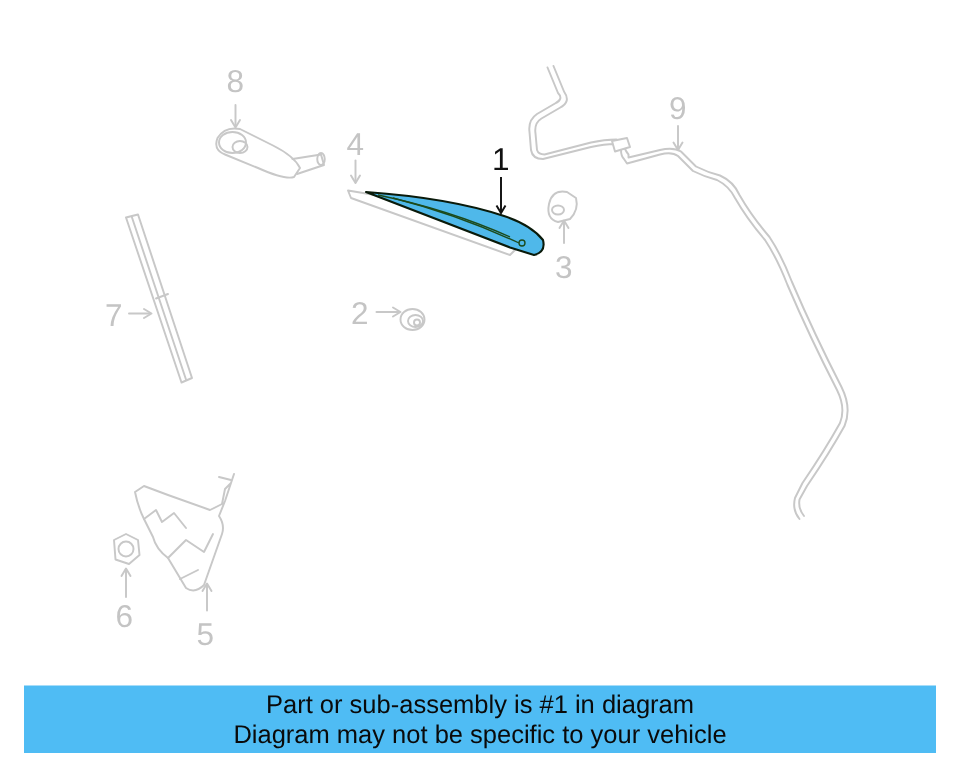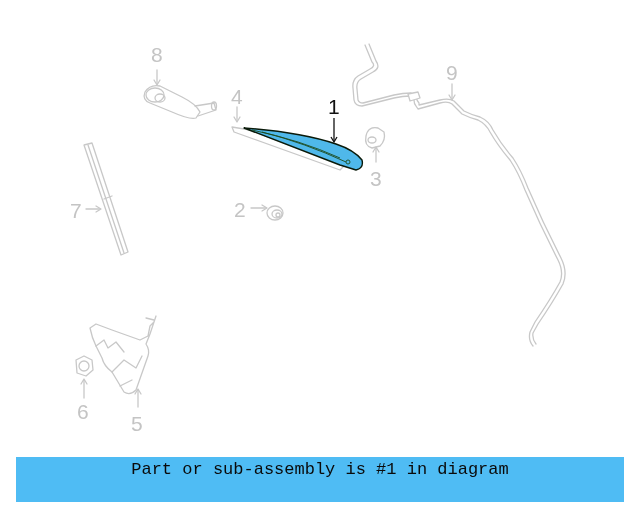--- a/index.html
+++ b/index.html
@@ -4,21 +4,21 @@
 <style>
   html, body { margin: 0; padding: 0; background: #ffffff; }
   body { width: 640px; height: 512px; position: relative; overflow: hidden;
          font-family: "Liberation Sans", sans-serif; }
   #diagram { position: absolute; left: 0; top: 0; width: 640px; height: 512px; }
   .callout { position: absolute; font-family: "Liberation Sans", sans-serif;
              font-size: 21px; color: #c4c4c4; line-height: 1; }
   .callout.active { color: #111111; }
   #banner { position: absolute; left: 16px; top: 457px; width: 608px; height: 45px;
             background: #4fbcf4; color: #0a0a0a; text-align: center;
-            font-family: Liberation Mono, monospace; font-size: 17px; line-height: 20px;
+            font-family: Liberation Sans, sans-serif; font-size: 17px; line-height: 20px;
             padding-top: 3px; box-sizing: border-box; }
 </style>
 </head>
 <body>
 
 <svg id="diagram" viewBox="0 0 640 512" xmlns="http://www.w3.org/2000/svg">
   <g fill="none" stroke="#c8c8c8" stroke-width="1.3" stroke-linecap="round" stroke-linejoin="round">
 
     <g>
       <path d="M365,45 L372,62 Q376,66 370,69 L358,76 Q352,80 353,88 L354,100 Q355,106 362,106 L394,98 Q403,96 410,96 L414,100 Q414,104 416,106 L418,109 L440,103 Q448,101 452,104 L462,114 Q470,118 478,120 Q486,124 490,132 Q498,146 510,160 Q518,172 525,190 Q540,225 558,260 Q564,272 560,282 Q550,300 535,322 L530,332 Q528,340 533,346"></path>
@@ -103,13 +103,14 @@
 <div class="callout" style="left:370px;top:168px;">3</div>
 <div class="callout" style="left:231px;top:86px;">4</div>
 <div class="callout" style="left:131px;top:413px;">5</div>
 <div class="callout" style="left:77px;top:401px;">6</div>
 <div class="callout" style="left:70px;top:200px;">7</div>
 <div class="callout" style="left:151px;top:44px;">8</div>
 <div class="callout" style="left:446px;top:62px;">9</div>
 
 <div id="banner">
   <div>Part or sub-assembly is #1 in diagram</div>
+  <div>Diagram may not be specific to your vehicle</div>
 </div>
 
 </body></html>

